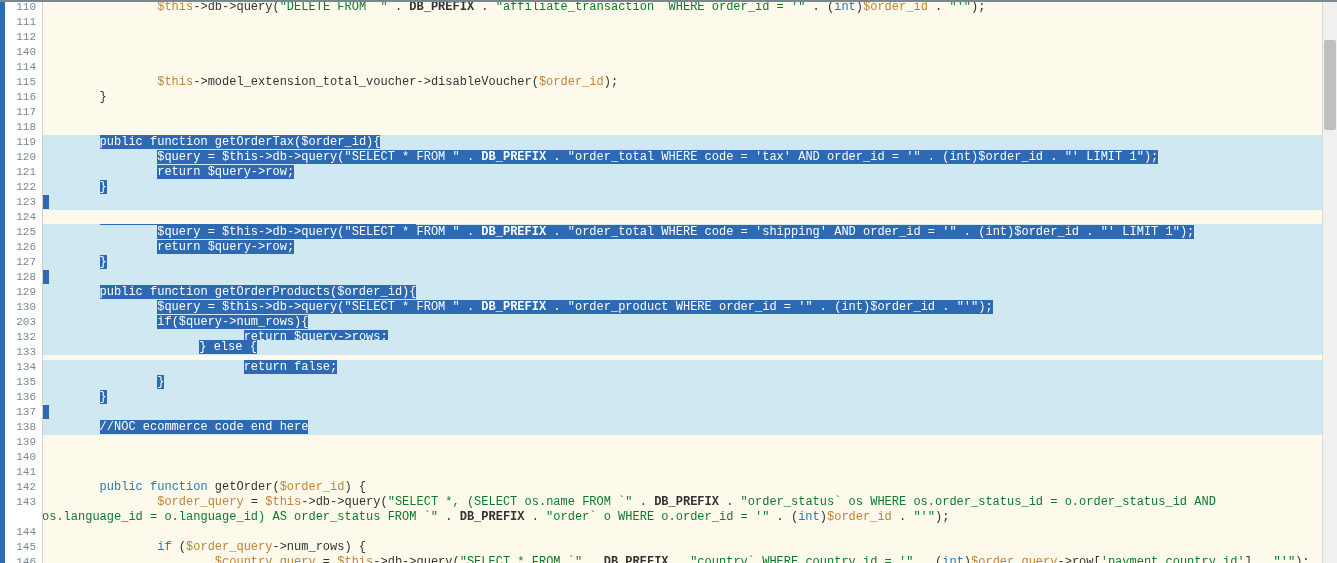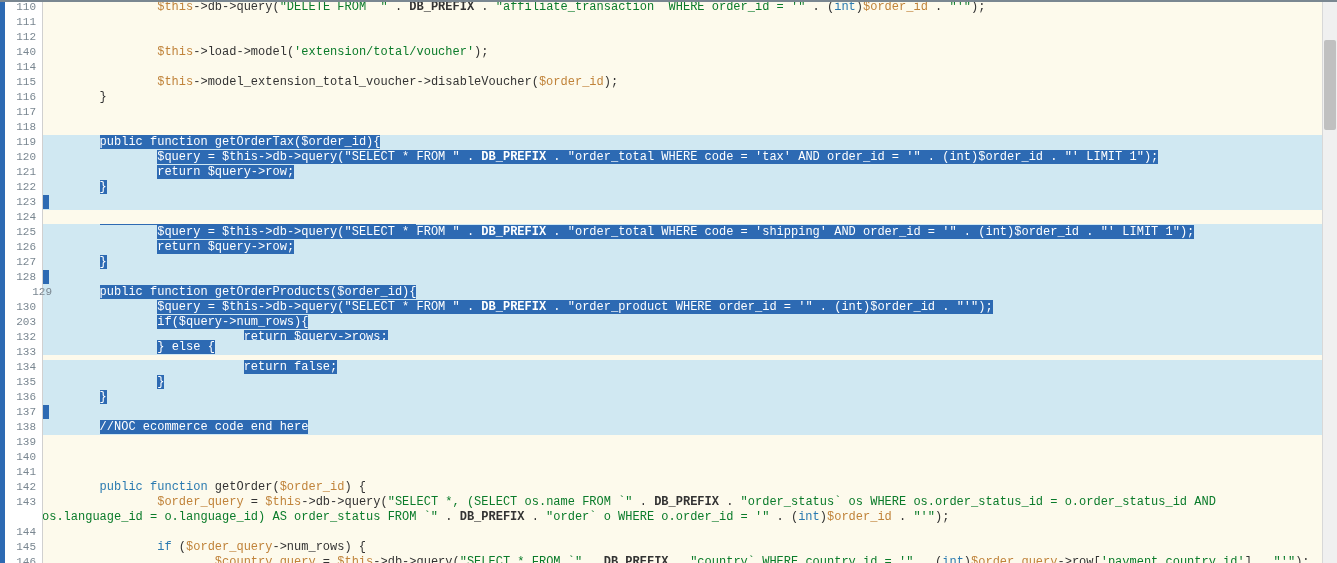--- a/index.html
+++ b/index.html
@@ -43,21 +43,21 @@
       <div class="ln" style="top: 135px;">119</div>
       <div class="ln" style="top: 150px;">120</div>
       <div class="ln" style="top: 165px;">121</div>
       <div class="ln" style="top: 180px;">122</div>
       <div class="ln" style="top: 195px;">123</div>
       <div class="ln" style="top: 210px;">124</div>
       <div class="ln" style="top: 225px;">125</div>
       <div class="ln" style="top: 240px;">126</div>
       <div class="ln" style="top: 255px;">127</div>
       <div class="ln" style="top: 270px;">128</div>
-      <div class="ln" style="top: 285px; margin-left: 16px;">129</div>
+      <div class="ln" style="top: 285px;">129</div>
       <div class="ln" style="top: 300px;">130</div>
       <div class="ln" style="top: 315px;">203</div>
       <div class="ln" style="top: 330px;">132</div>
       <div class="ln" style="top: 345px;">133</div>
       <div class="ln" style="top: 360px;">134</div>
       <div class="ln" style="top: 375px;">135</div>
       <div class="ln" style="top: 390px;">136</div>
       <div class="ln" style="top: 405px;">137</div>
       <div class="ln" style="top: 420px;">138</div>
       <div class="ln" style="top: 435px;">139</div>
@@ -65,40 +65,39 @@
       <div class="ln" style="top: 465px;">141</div>
       <div class="ln" style="top: 480px;">142</div>
       <div class="ln" style="top: 495px;">143</div>
       <div class="ln" style="top: 525px;">144</div>
       <div class="ln" style="top: 540px;">145</div>
       <div class="ln" style="top: 555px;">146</div>
     </div>
   <div class="code" id="code">
       <div class="row" style="top: 0px; height: 15px; white-space: pre;">                <span class="var">$this</span><span class="op">-&gt;</span><span class="id">db</span><span class="op">-&gt;</span><span class="id">query</span><span class="op">(</span><span class="str">"DELETE FROM `"</span><span class="op"> . </span><span class="const">DB_PREFIX</span><span class="op"> . </span><span class="str">"affiliate_transaction` WHERE order_id = '"</span><span class="op"> . (</span><span class="kw">int</span><span class="op">)</span><span class="var">$order_id</span><span class="op"> . </span><span class="str">"'"</span><span class="op">);</span></div>
       <div class="row" style="top: 15px; height: 15px; white-space: pre;"></div>
-      <div class="row" style="top: 45px; height: 15px; white-space: pre;">                <span class="var">$this</span><span class="op">-&gt;</span><span class="id">load</span><span class="op">-&gt;</span><span class="id">model</span><span class="op">(</span><span class="str">'extension/total/voucher'</span><span class="op">);</span></div>
       <div class="row" style="top: 60px; height: 15px; white-space: pre;"></div>
       <div class="row" style="top: 75px; height: 15px; white-space: pre;">                <span class="var">$this</span><span class="op">-&gt;</span><span class="id">model_extension_total_voucher</span><span class="op">-&gt;</span><span class="id">disableVoucher</span><span class="op">(</span><span class="var">$order_id</span><span class="op">);</span></div>
       <div class="row" style="top: 90px; height: 15px; white-space: pre;">        <span class="op">}</span></div>
       <div class="row" style="top: 105px; height: 15px; white-space: pre;"></div>
       <div class="row sel" style="top: 135px; height: 15px; white-space: pre;">        <span class="hl"><span class="kw">public function</span><span class="txt"> </span><span class="id">getOrderTax</span><span class="op">(</span><span class="var">$order_id</span><span class="op">){</span></span></div>
       <div class="row sel" style="top: 150px; height: 15px; white-space: pre;">                <span class="hl"><span class="var">$query</span><span class="op"> = </span><span class="var">$this</span><span class="op">-&gt;</span><span class="id">db</span><span class="op">-&gt;</span><span class="id">query</span><span class="op">(</span><span class="str">"SELECT * FROM "</span><span class="op"> . </span><span class="const">DB_PREFIX</span><span class="op"> . </span><span class="str">"order_total WHERE code = 'tax' AND order_id = '"</span><span class="op"> . (</span><span class="kw">int</span><span class="op">)</span><span class="var">$order_id</span><span class="op"> . </span><span class="str">"' LIMIT 1"</span><span class="op">);</span></span></div>
       <div class="row sel" style="top: 165px; height: 15px; white-space: pre;">                <span class="hl"><span class="kw">return</span><span class="txt"> </span><span class="var">$query</span><span class="op">-&gt;</span><span class="id">row</span><span class="op">;</span></span></div>
       <div class="row sel" style="top: 180px; height: 15px; white-space: pre;">        <span class="hl"><span class="op">}</span></span></div>
       <div class="row sel" style="top: 195px; height: 15px; white-space: pre;"><span class="hl">&nbsp;</span></div>
       <div class="row sel" style="top: 224px; height: 15px; white-space: pre;">        <span class="hl"><span class="kw">public function</span><span class="txt"> </span><span class="id">getOrderShipping</span><span class="op">(</span><span class="var">$order_id</span><span class="op">){</span></span></div>
       <div class="row sel" style="top: 225px; height: 15px; white-space: pre;">                <span class="hl"><span class="var">$query</span><span class="op"> = </span><span class="var">$this</span><span class="op">-&gt;</span><span class="id">db</span><span class="op">-&gt;</span><span class="id">query</span><span class="op">(</span><span class="str">"SELECT * FROM "</span><span class="op"> . </span><span class="const">DB_PREFIX</span><span class="op"> . </span><span class="str">"order_total WHERE code = 'shipping' AND order_id = '"</span><span class="op"> . (</span><span class="kw">int</span><span class="op">)</span><span class="var">$order_id</span><span class="op"> . </span><span class="str">"' LIMIT 1"</span><span class="op">);</span></span></div>
       <div class="row sel" style="top: 240px; height: 15px; white-space: pre;">                <span class="hl"><span class="kw">return</span><span class="txt"> </span><span class="var">$query</span><span class="op">-&gt;</span><span class="id">row</span><span class="op">;</span></span></div>
       <div class="row sel" style="top: 255px; height: 15px; white-space: pre;">        <span class="hl"><span class="op">}</span></span></div>
       <div class="row sel" style="top: 270px; height: 15px; white-space: pre;"><span class="hl">&nbsp;</span></div>
       <div class="row sel" style="top: 285px; height: 15px; white-space: pre;">        <span class="hl"><span class="kw">public function</span><span class="txt"> </span><span class="id">getOrderProducts</span><span class="op">(</span><span class="var">$order_id</span><span class="op">){</span></span></div>
       <div class="row sel" style="top: 300px; height: 15px; white-space: pre;">                <span class="hl"><span class="var">$query</span><span class="op"> = </span><span class="var">$this</span><span class="op">-&gt;</span><span class="id">db</span><span class="op">-&gt;</span><span class="id">query</span><span class="op">(</span><span class="str">"SELECT * FROM "</span><span class="op"> . </span><span class="const">DB_PREFIX</span><span class="op"> . </span><span class="str">"order_product WHERE order_id = '"</span><span class="op"> . (</span><span class="kw">int</span><span class="op">)</span><span class="var">$order_id</span><span class="op"> . </span><span class="str">"'"</span><span class="op">);</span></span></div>
       <div class="row sel" style="top: 315px; height: 15px; white-space: pre;">                <span class="hl"><span class="kw">if</span><span class="op">(</span><span class="var">$query</span><span class="op">-&gt;</span><span class="id">num_rows</span><span class="op">){</span></span></div>
       <div class="row sel" style="top: 330px; height: 15px; white-space: pre;">                            <span class="hl"><span class="kw">return</span><span class="txt"> </span><span class="var">$query</span><span class="op">-&gt;</span><span class="id">rows</span><span class="op">;</span></span></div>
-      <div class="row sel" style="top: 340px; height: 15px; white-space: pre;">                <span class="hl"><span class="op">} </span><span class="kw">else</span><span class="op"> {</span></span></div>
+      <div class="row sel" style="top: 340px; height: 15px; white-space: pre; padding-left: 42px;">                <span class="hl"><span class="op">} </span><span class="kw">else</span><span class="op"> {</span></span></div>
       <div class="row sel" style="top: 360px; height: 15px; white-space: pre;">                            <span class="hl"><span class="kw">return false</span><span class="op">;</span></span></div>
       <div class="row sel" style="top: 375px; height: 15px; white-space: pre;">                <span class="hl"><span class="op">}</span></span></div>
       <div class="row sel" style="top: 390px; height: 15px; white-space: pre;">        <span class="hl"><span class="op">}</span></span></div>
       <div class="row sel" style="top: 405px; height: 15px; white-space: pre;"><span class="hl">&nbsp;</span></div>
       <div class="row sel" style="top: 420px; height: 15px; white-space: pre;">        <span class="hl"><span class="cm">//NOC ecommerce code end here</span></span></div>
       <div class="row" style="top: 435px; height: 15px; white-space: pre;"></div>
       <div class="row" style="top: 450px; height: 15px; white-space: pre;"></div>
       <div class="row" style="top: 465px; height: 15px; white-space: pre;"></div>
       <div class="row" style="top: 480px; height: 15px; white-space: pre;">        <span class="kw">public</span><span class="txt"> </span><span class="kw">function</span><span class="txt"> </span><span class="id">getOrder</span><span class="op">(</span><span class="var">$order_id</span><span class="op">) {</span></div>
       <div class="row" style="top: 495px; height: 30px; white-space: pre-wrap;">                <span class="var">$order_query</span><span class="op"> = </span><span class="var">$this</span><span class="op">-&gt;</span><span class="id">db</span><span class="op">-&gt;</span><span class="id">query</span><span class="op">(</span><span class="str">"SELECT *, (SELECT os.name FROM `"</span><span class="op"> . </span><span class="const">DB_PREFIX</span><span class="op"> . </span><span class="str">"order_status` os WHERE os.order_status_id = o.order_status_id AND os.language_id = o.language_id) AS order_status FROM `"</span><span class="op"> . </span><span class="const">DB_PREFIX</span><span class="op"> . </span><span class="str">"order` o WHERE o.order_id = '"</span><span class="op"> . (</span><span class="kw">int</span><span class="op">)</span><span class="var">$order_id</span><span class="op"> . </span><span class="str">"'"</span><span class="op">);</span></div>

